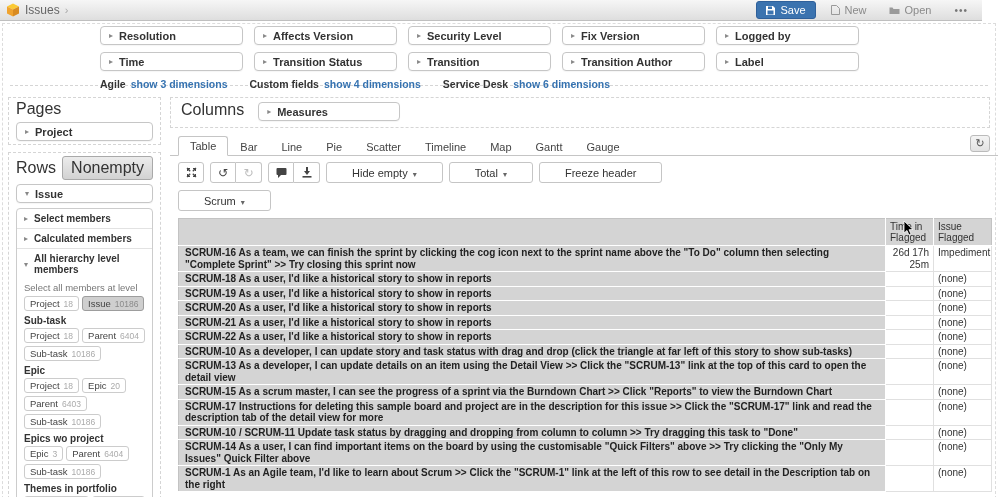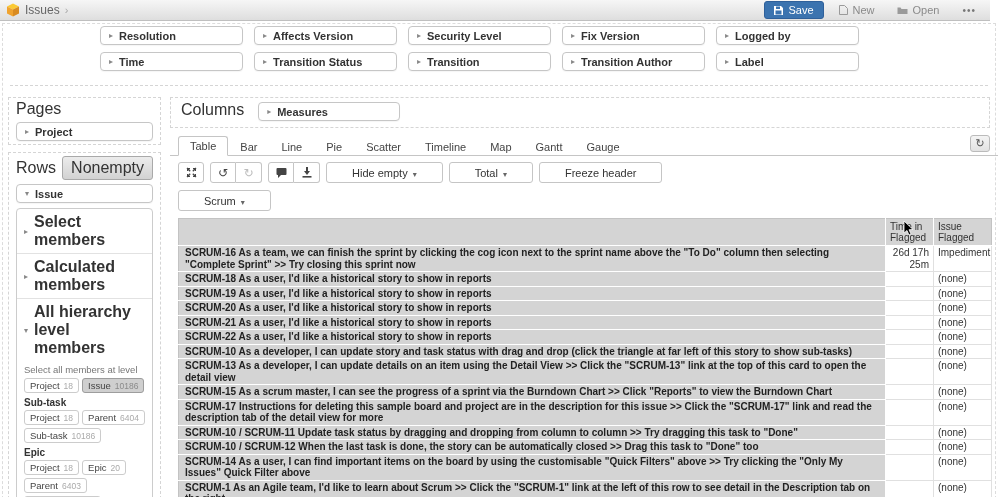--- a/index.html
+++ b/index.html
@@ -1,18 +1,18 @@
 <!DOCTYPE html>
 <html><head>
 <meta charset="utf-8">
 <style>
   * { margin:0; padding:0; box-sizing:border-box; }
   html,body { width:998px; height:497px; overflow:hidden; background:#fff;
     font-family:"Liberation Sans","DejaVu Sans",sans-serif; color:#333; }
-  .topbar { position:absolute; left:0; top:0; right:8px; height:21px;
+  .topbar { position:absolute; left:0; top:0; right:16px; height:21px;
     background:linear-gradient(#f6f6f6,#dedede); border-bottom:1px solid #bfbfbf;
     display:flex; align-items:center; padding:0 6px; z-index:30; }
   .brand { display:flex; align-items:center; gap:5px; font-size:12px; color:#666; }
   .brand .sep { color:#aaa; font-size:11px; }
   .topbar-right { margin-left:auto; display:flex; align-items:center; gap:8px; }
   .btn-save { background:#3b73af; color:#fff; border:1px solid #2f609a; border-radius:3px;
     font-size:11px; padding:2px 9px; display:flex; gap:5px; align-items:center; cursor:pointer; }
   .btn-flat { color:#8a8a8a; font-size:11px; display:flex; gap:5px; align-items:center;
     padding:2px 7px; border-radius:3px; cursor:pointer; }
   .btn-more { color:#777; font-size:10px; letter-spacing:1px; padding:2px 8px; cursor:pointer; }
@@ -40,21 +40,21 @@
   .columns-panel { position:absolute; left:170px; top:97px; right:8px; height:31px;
     border:1px dashed #d5d5d5; padding:3px 10px; display:flex; align-items:flex-start; gap:14px; }
   .columns-panel .dbox { width:142px; margin-top:1px; }
 
   .rows-panel { position:absolute; left:8px; top:152px; width:153px; bottom:-2px;
     border:1px dashed #d5d5d5; border-bottom:none; padding:3px 7px; overflow:hidden; }
   .rows-head { display:flex; align-items:center; justify-content:space-between; }
   .nonempty { font-size:16px; color:#333; background:linear-gradient(#ececec,#d2d2d2);
     border:1px solid #a9a9a9; border-radius:3px; padding:2px 8px; cursor:pointer; }
   .sections { border:1px solid #ccc; border-radius:4px; margin-top:5px; background:#fff; }
-  .section-row { display:flex; align-items:center; gap:6px; padding:4px 7px; font-size:16px;
+  .section-row { display:flex; align-items:center; gap:6px; padding:4px 7px; font-size:10px;
     font-weight:bold; color:#333; border-top:1px solid #e2e2e2; cursor:pointer; }
   .section-row:first-child { border-top:none; }
   .hier-body { padding:1px 7px 4px 7px; }
   .hint { font-size:9.5px; color:#777; margin:2px 0 3px; }
   .gname { font-size:10px; font-weight:bold; color:#333; margin:4px 0 2px; }
   .chips { display:flex; flex-wrap:wrap; gap:3px; }
   .chip { display:inline-flex; gap:4px; align-items:center; border:1px solid #ccc; border-radius:3px;
     background:#fff; padding:1px 5px; font-size:9.5px; color:#444; cursor:pointer; }
   .chip .cc { color:#aaa; font-size:8.5px;text-align:center; }
   .chip.sel { background:#cfcfcf; border-color:#9d9d9d; }
@@ -188,20 +188,25 @@
       </div>
     <div class="dbox">
         <span class="tri"></span>
         <span>Transition Author</span>
       </div>
     <div class="dbox">
         <span class="tri"></span>
         <span>Label</span>
       </div>
   </div>
+  <div class="dim-links">
+    <span><b>Agile</b><a>show 3 dimensions</a></span>
+    <span><b>Custom fields</b><a>show 4 dimensions</a></span>
+    <span><b>Service Desk</b><a>show 6 dimensions</a></span>
+  </div>
 </div>
 
 <div class="pages-panel">
   <div class="panel-title">Pages</div>
   <div class="dbox">
       <span class="tri"></span>
       <span>Project</span>
     </div>
 </div>
 
@@ -438,25 +443,20 @@
           <td class="rh">SCRUM-17 Instructions for deleting this sample board and project are in the description for this issue &gt;&gt; Click the "SCRUM-17" link and read the description tab of the detail view for more</td>
           <td class="cell num"></td>
           <td class="cell flagv">(none)</td>
         </tr>
       <tr>
           <td class="rh">SCRUM-10 / SCRUM-11 Update task status by dragging and dropping from column to column &gt;&gt; Try dragging this task to "Done"</td>
           <td class="cell num"></td>
           <td class="cell flagv">(none)</td>
         </tr>
       <tr>
-          <td class="rh">SCRUM-10 / SCRUM-12 When the last task is done, the story can be automatically closed &gt;&gt; Drag this task to "Done" too</td>
-          <td class="cell num"></td>
-          <td class="cell flagv">(none)</td>
-        </tr>
-      <tr>
           <td class="rh">SCRUM-14 As a user, I can find important items on the board by using the customisable "Quick Filters" above &gt;&gt; Try clicking the "Only My Issues" Quick Filter above</td>
           <td class="cell num"></td>
           <td class="cell flagv">(none)</td>
         </tr>
       <tr>
           <td class="rh">SCRUM-1 As an Agile team, I'd like to learn about Scrum &gt;&gt; Click the "SCRUM-1" link at the left of this row to see detail in the Description tab on the right</td>
           <td class="cell num"></td>
           <td class="cell flagv">(none)</td>
         </tr>
 

